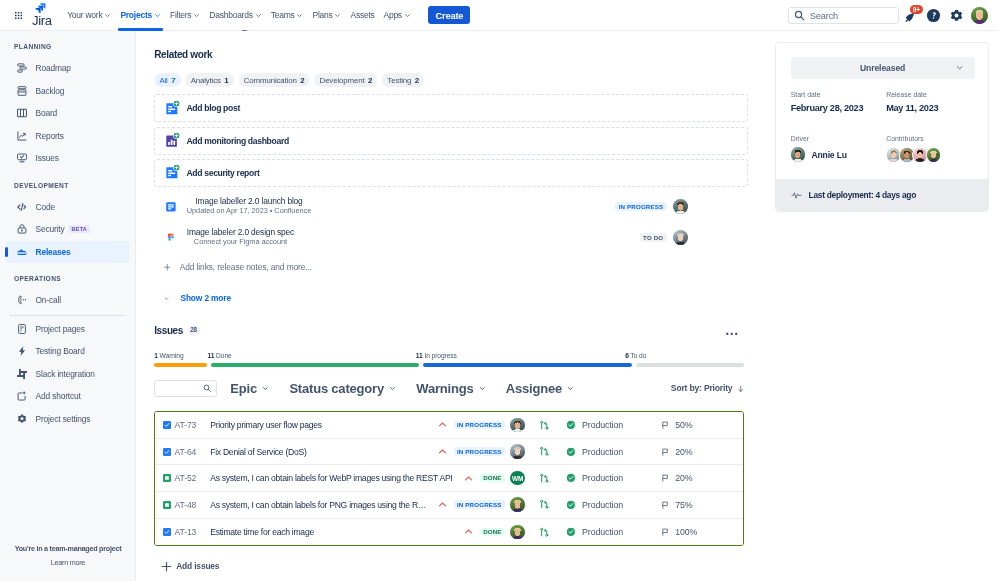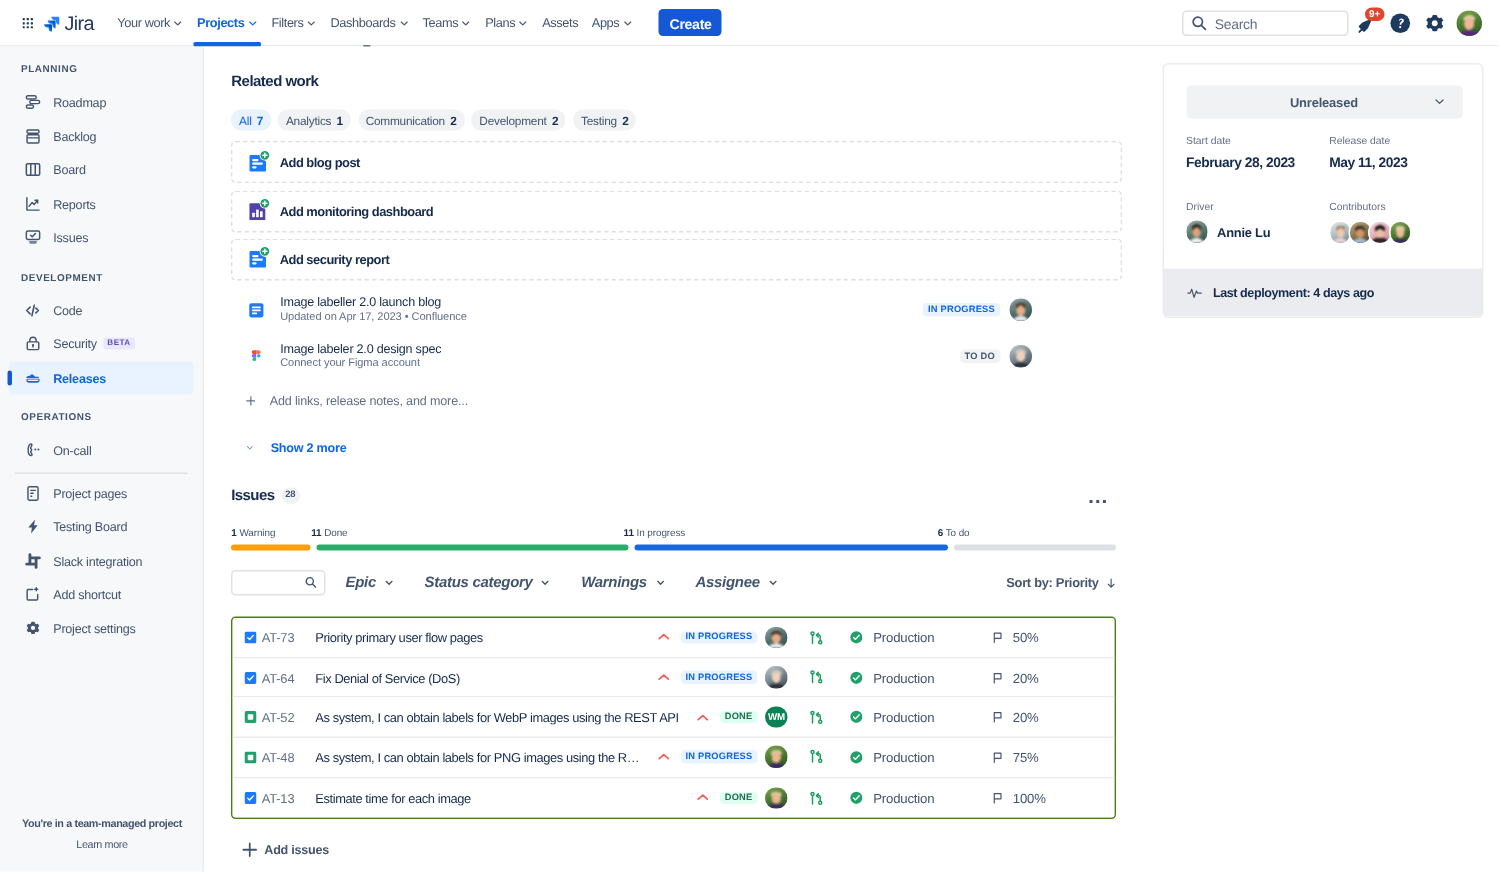--- a/index.html
+++ b/index.html
@@ -6,21 +6,21 @@
 html,body{width:999px;height:581px;overflow:hidden;background:#fff;
   font-family:"Liberation Sans",sans-serif;color:#172b4d;
   letter-spacing:-0.25px;
   -webkit-font-smoothing:antialiased;}
 svg{display:block;}
 
 
 #topnav{position:absolute;left:0;top:0;width:999px;height:31px;background:#fff;
   border-bottom:1px solid #ebecf0;display:flex;align-items:center;}
 #appgrid{margin-left:15px;width:7px;height:7px;display:flex;align-items:center;justify-content:center;cursor:pointer;}
-#jiralogo{display:flex;align-items:center;margin-left:7px;cursor:pointer;}
+#jiralogo{display:flex;align-items:center;margin-left:7px;cursor:pointer;flex-direction:column;}
 #jiralogo .logotext{font-size:13.2px;font-weight:400;color:#253858;margin-left:3px;letter-spacing:-.4px;}
 #navitems{display:flex;align-items:center;margin-left:11px;height:31px;}
 .navitem{display:flex;align-items:center;height:31px;padding:0 4.5px;font-size:8.5px;letter-spacing:-0.25px;
   color:#44546f;cursor:pointer;position:relative;white-space:nowrap;}
 .navitem .cr{margin-left:2px;display:block;}
 
 .navitem.active{color:#0c66e4;font-weight:600;}
 .navitem.active:after{content:"";position:absolute;left:2px;right:2px;bottom:0;height:2.2px;background:#0c66e4;border-radius:1px;}
 #createbtn{margin-left:13px;background:#1558d6;color:#fff;font-size:9.4px;font-weight:700;
   height:18px;padding:0 7px;letter-spacing:-0.2px;border-radius:3px;display:flex;align-items:center;cursor:pointer;}
@@ -69,21 +69,21 @@
   padding:0 5.2px;font-size:7.9px;color:#44546f;cursor:pointer;white-space:nowrap;letter-spacing:-.15px;}
 .chip .cnt{font-weight:700;margin-left:3.5px;color:#172b4d;}
 .chip.active{background:#e9f2ff;color:#0c66e4;}
 .chip.active .cnt{color:#0c66e4;}
 
 #addcards{margin-top:7.1px;}
 .addcard{height:28px;border:1px dashed #dcdfe4;border-radius:3px;display:flex;align-items:center;
   padding-left:9.1px;margin-bottom:4.3px;cursor:pointer;background:#fff;}
 .addcard .lbl{margin-left:6.5px;font-size:8.6px;font-weight:700;color:#172b4d;letter-spacing:-.33px;}
 
-.linkrow{height:31.7px;display:flex;align-items:center;padding-left:9.9px;cursor:pointer;margin-top:-0.6px;}
+.linkrow{height:31.7px;display:flex;align-items:center;padding-left:9.9px;cursor:pointer;margin-top:-0.6px;text-align:center;}
 .linkrow .txt{margin-left:8.9px;}
 .linkrow .t1{font-size:8.4px;color:#172b4d;line-height:10px;letter-spacing:-.15px;}
 .linkrow .t2{font-size:7.4px;color:#626f86;line-height:10.5px;letter-spacing:-.05px;}
 .linkrow .right{margin-left:auto;display:flex;align-items:center;padding-right:59.3px;}
 .lozenge{white-space:nowrap;font-size:6.2px;font-weight:700;letter-spacing:.15px;border-radius:3px;padding:1.3px 3.4px;line-height:6px;}
 .lz-blue{background:#e9f2ff;color:#0c66e4;}
 .lz-grey{background:#f1f2f4;color:#44546f;}
 .lz-green{background:#dcfff1;color:#216e4e;}
 .avcircle{width:15.4px;height:15.4px;border-radius:50%;margin-left:6.3px;overflow:hidden;flex:none;position:relative;}
 
@@ -119,21 +119,21 @@
 #issuemore{margin-left:auto;cursor:pointer;color:#44546f;font-size:14px;line-height:3px;letter-spacing:0.6px;padding-right:4.8px;font-weight:700;}
 #proglabels{display:flex;margin-top:16.2px;position:relative;height:7px;}
 .proglab{position:absolute;font-size:6.6px;color:#44546f;white-space:nowrap;letter-spacing:-.05px;line-height:7px;}
 .proglab b{color:#172b4d;font-weight:700;}
 #progbar{display:flex;margin-top:3.9px;height:4.3px;gap:3.5px;}
 #progbar .seg{height:4.3px;border-radius:2.5px;}
 #filterbar{display:flex;align-items:center;margin-top:12.9px;height:17px;}
 #issearch{width:62.7px;height:17px;border:1px solid #dfe1e6;border-radius:3px;display:flex;
   align-items:center;justify-content:flex-end;padding-right:4.5px;cursor:text;flex:none;}
 .fdrop{display:flex;align-items:center;height:17px;padding:0 6.8px;margin-left:6.7px;cursor:pointer;border-radius:3px;}
-.fdrop .lbl{font-size:10px;color:#44546f;font-weight:700;letter-spacing:-.2px;font-style:italic;}
+.fdrop .lbl{font-size:13px;color:#44546f;font-weight:700;letter-spacing:-.2px;}
 .fdrop .cr{margin-left:5.3px;}
 #sortby{margin-left:auto;display:flex;align-items:center;cursor:pointer;}
 #sortby .lbl{font-size:8.6px;color:#44546f;font-weight:700;letter-spacing:-.2px;}
 #sortby .ar{margin-left:4.3px;}
 
 #issuetable{margin-top:14.2px;border:1px solid #4d7c0f;border-radius:3px;overflow:hidden;}
 .irow{height:26.6px;display:flex;align-items:center;padding:0 7.8px;border-bottom:1px solid #ebecf0;cursor:pointer;background:#fff;}
 .irow:last-child{border-bottom:none;}
 .irow .tico{width:8px;height:8px;flex:none;}
 .irow .key{font-size:8.6px;color:#626f86;margin-left:3.5px;width:35.7px;flex:none;letter-spacing:-.1px;}

